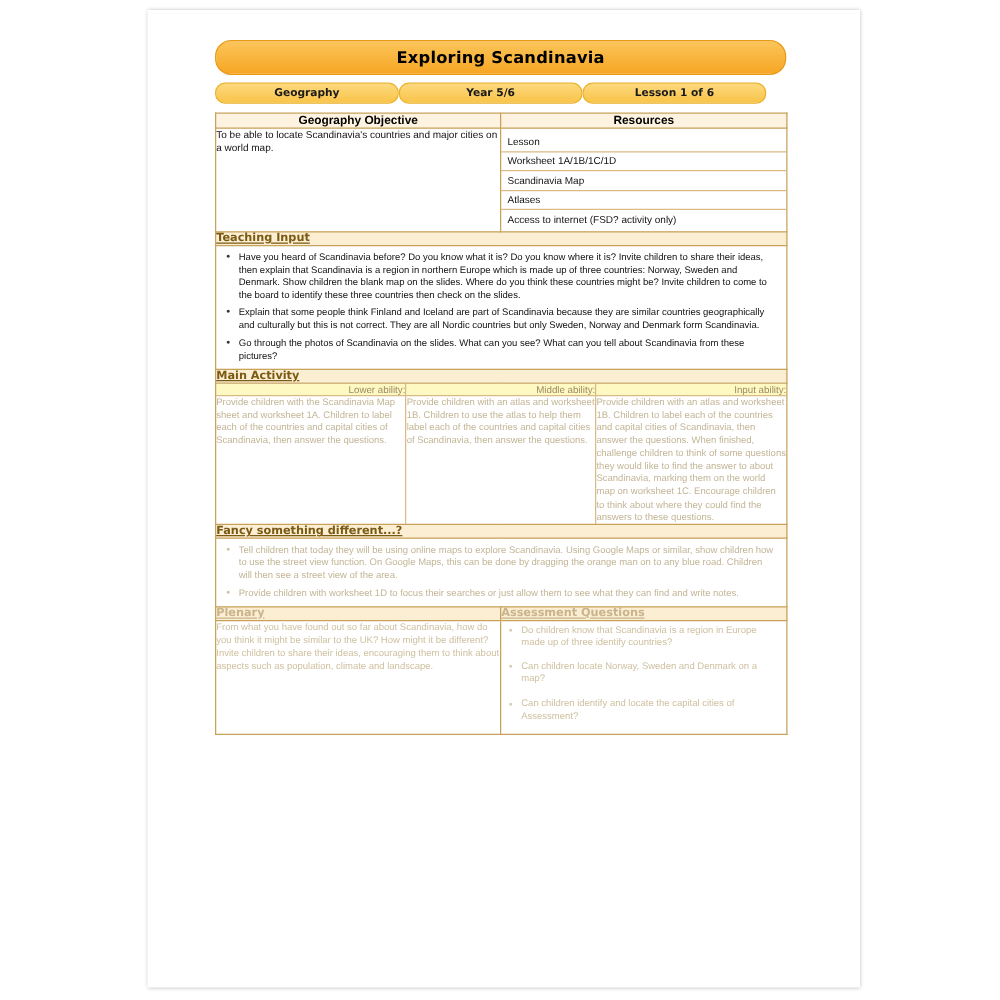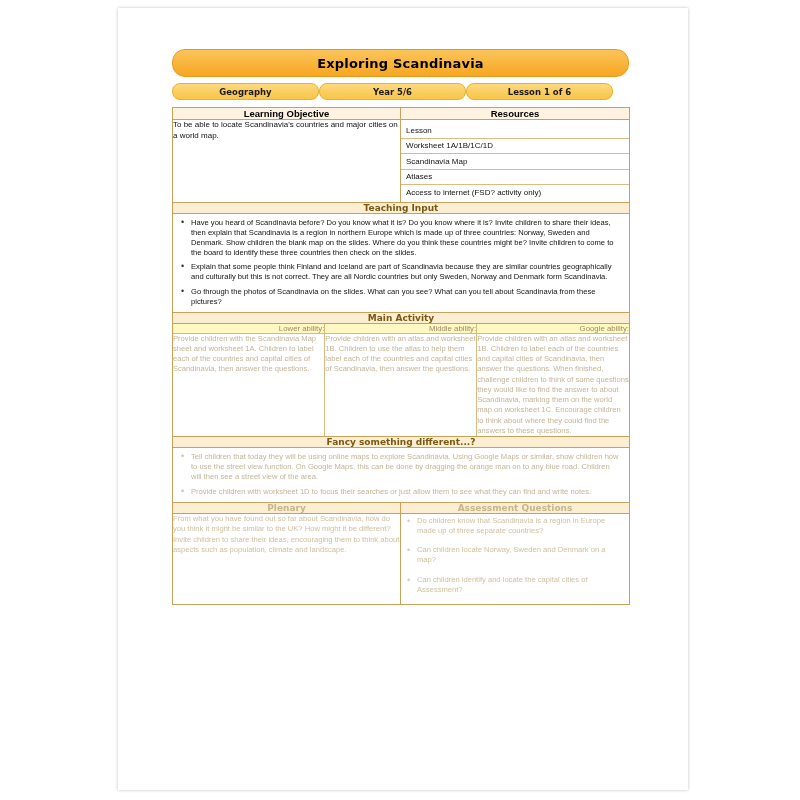--- a/index.html
+++ b/index.html
@@ -23,21 +23,21 @@
     left: 118px;
     top: 8px;
     width: 570px;
     height: 782px;
     background: #ffffff;
     box-shadow: 0 0 3px rgba(0,0,0,0.25);
   }
   .doc {
     position: absolute;
     left: 172px;
-    top: 49px;
+    top: 32px;
     width: 457px;
   }
   
   .title-bar {
     height: 26px;
     border-radius: 13px;
     background: linear-gradient(#fbc55a, #f7a623);
     border: 1px solid #e89a16;
     display: flex;
     align-items: center;
@@ -88,26 +88,27 @@
     background: #fdf3e0;
     text-align: center;
     font-weight: bold;
     font-size: 9.5px;
     padding: 2px 0 3px 0;
     color: #000;
     font-family: "Liberation Sans", sans-serif;
   }
   .band {
     background: #fbeed3;
-    text-align: center;
+    text-align: left;
     font-family: "DejaVu Sans", sans-serif;
     font-weight: bold;
     font-size: 9px;
     color: #7a5a12;
     padding: 3px 0 3px 0;
+    text-decoration: underline;
   }
   .band.plenary-band {
     color: #c9b48c;
   }
   .lo-cell {
     text-align: left;
     font-size: 8px;
     color: #111;
     padding: 18px 14px;
     line-height: 1.35;
@@ -232,21 +233,21 @@
       </div>
     </div>
 
     <table class="main">
       <colgroup>
         <col style="width:228px">
         <col style="width:229px">
       </colgroup>
       <tbody>
         <tr>
-          <td class="hdr">Learning Objective</td>
+          <td class="hdr">Geography Objective</td>
           <td class="hdr">Resources</td>
         </tr>
         <tr>
           <td class="lo-cell">To be able to locate Scandinavia's countries and major cities on a world map.</td>
           <td>
             <div class="res-list">
               <div>Lesson</div>
               <div>Worksheet 1A/1B/1C/1D</div>
               <div>Scandinavia Map</div>
               <div>Atlases</div>
@@ -276,21 +277,21 @@
             <table style="width:100%;border-collapse:collapse;table-layout:fixed">
               <colgroup>
                 <col style="width:33.3%">
                   <col style="width:33.3%">
                   <col style="width:33.4%">
               </colgroup>
               <tbody>
                 <tr>
                   <td class="ability-head" style="border:none;border-right:1px solid #d9bb83;border-bottom:1px solid #d9bb83">Lower ability:</td>
                   <td class="ability-head" style="border:none;border-right:1px solid #d9bb83;border-bottom:1px solid #d9bb83">Middle ability:</td>
-                  <td class="ability-head" style="border:none;border-bottom:1px solid #d9bb83">Google ability:</td>
+                  <td class="ability-head" style="border:none;border-bottom:1px solid #d9bb83">Input ability:</td>
                 </tr>
                 <tr>
                   <td class="ability-body" style="border:none;border-right:1px solid #d9bb83">Provide children with the Scandinavia Map sheet and worksheet 1A. Children to label each of the countries and capital cities of Scandinavia, then answer the questions.</td>
                   <td class="ability-body" style="border:none;border-right:1px solid #d9bb83">Provide children with an atlas and worksheet 1B. Children to use the atlas to help them label each of the countries and capital cities of Scandinavia, then answer the questions.</td>
                   <td class="ability-body" style="border:none">Provide children with an atlas and worksheet 1B. Children to label each of the countries and capital cities of Scandinavia, then answer the questions. When finished, challenge children to think of some questions they would like to find the answer to about Scandinavia, marking them on the world map on worksheet 1C. Encourage children to think about where they could find the answers to these questions.</td>
                 </tr>
               </tbody>
             </table>
           </td>
         </tr>
@@ -308,21 +309,21 @@
         </tr>
 
         <tr>
           <td class="band plenary-band">Plenary</td>
           <td class="band plenary-band">Assessment Questions</td>
         </tr>
         <tr>
           <td class="plenary-body">From what you have found out so far about Scandinavia, how do you think it might be similar to the UK? How might it be different? Invite children to share their ideas, encouraging them to think about aspects such as population, climate and landscape.</td>
           <td class="assess-body">
             <ul class="assess">
-              <li>Do children know that Scandinavia is a region in Europe made up of three separate countries?</li>
+              <li>Do children know that Scandinavia is a region in Europe made up of three identify countries?</li>
               <li>Can children locate Norway, Sweden and Denmark on a map?</li>
               <li>Can children identify and locate the capital cities of Assessment?</li>
             </ul>
           </td>
         </tr>
       </tbody>
     </table>
   </div>
 
   <div class="footer-left"></div>

